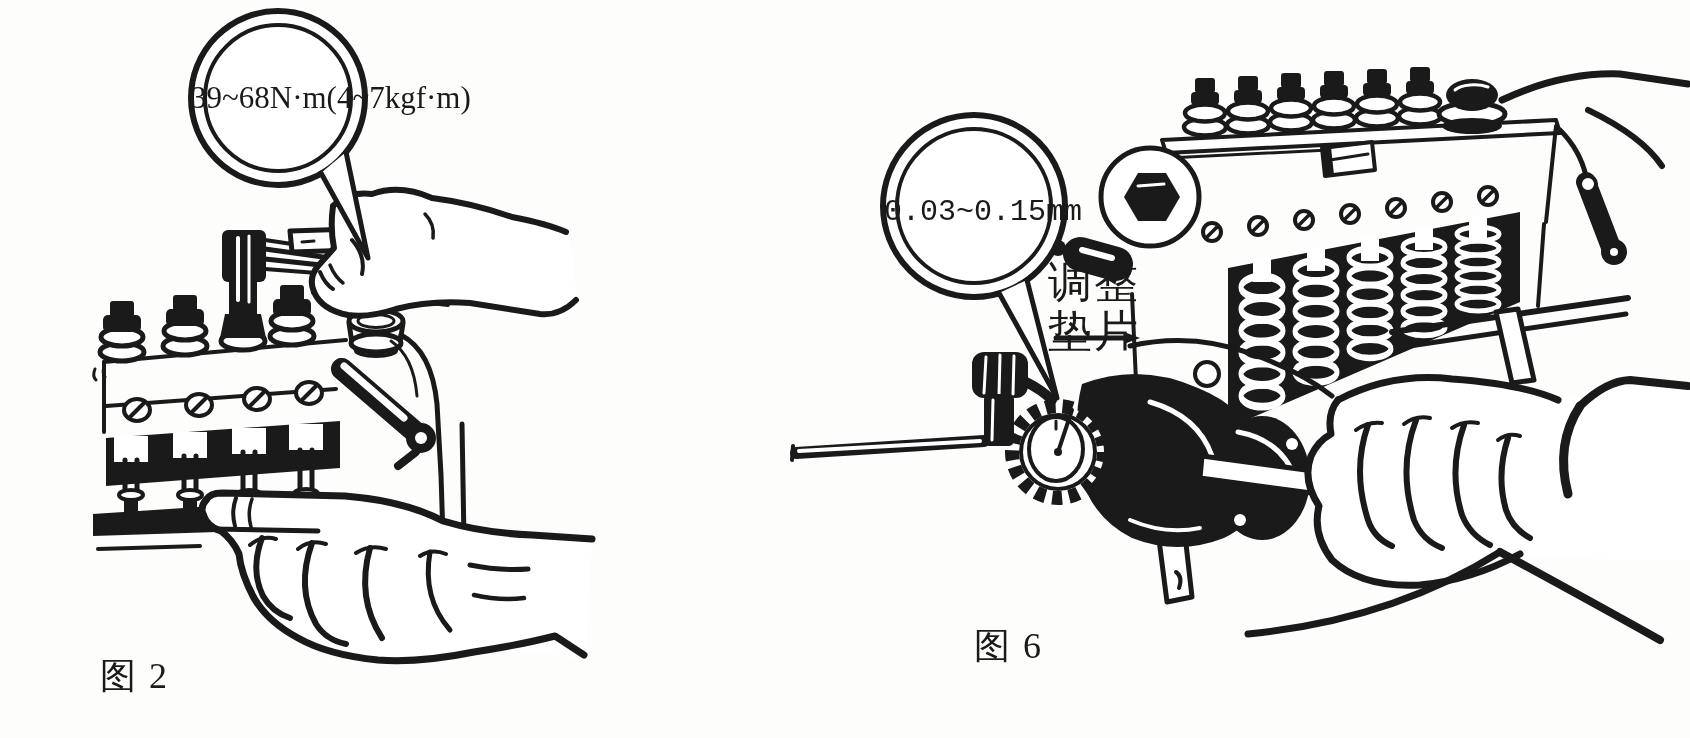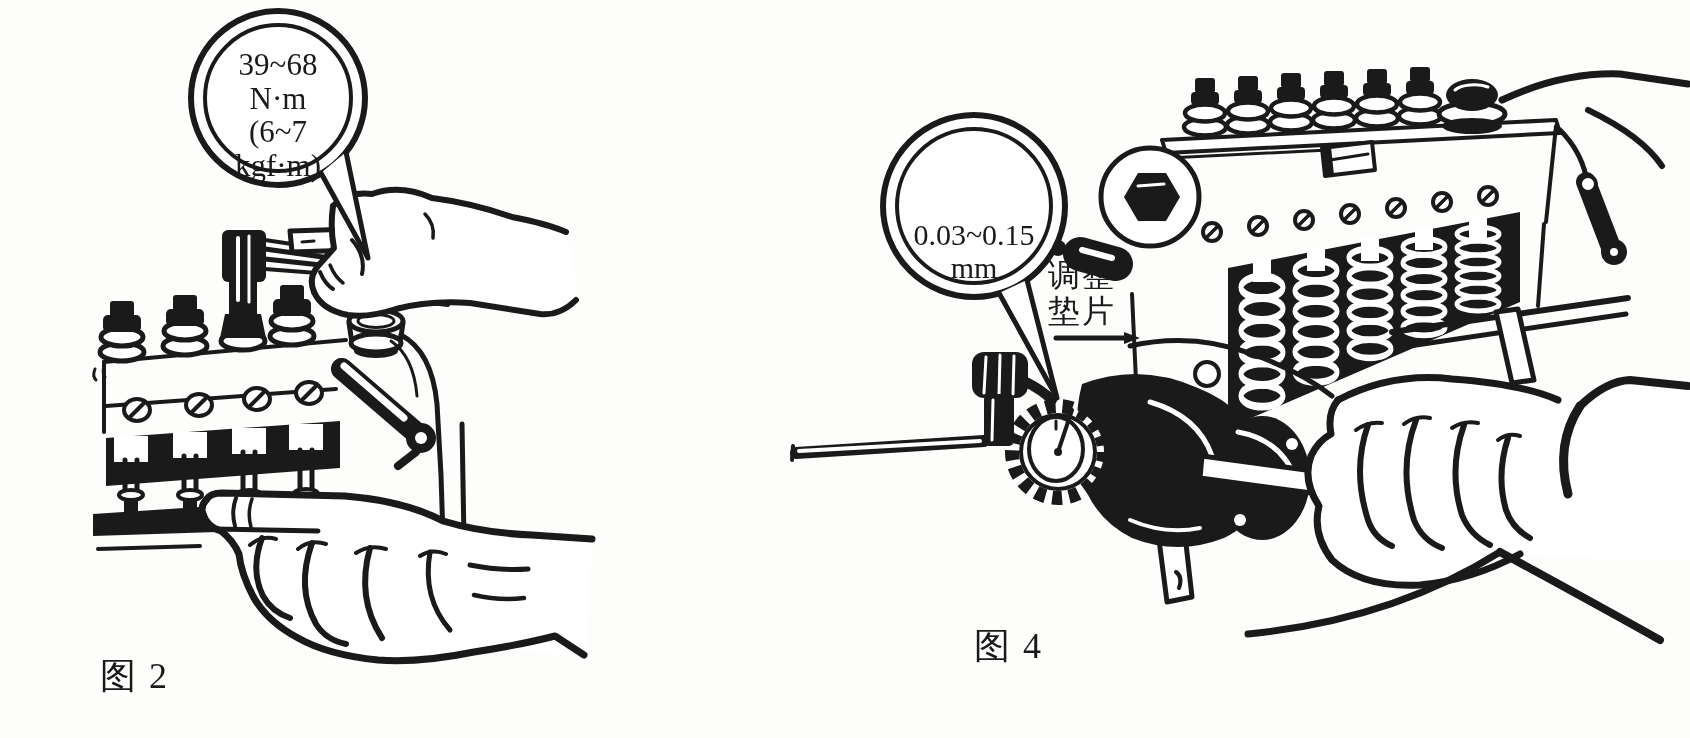--- a/index.html
+++ b/index.html
@@ -6,25 +6,25 @@
   body{width:1690px;height:738px;overflow:hidden;background:#f6f6f3;}
   .page{position:relative;width:1690px;height:738px;background:#fdfdfb;
         font-family:"Liberation Serif","DejaVu Serif",serif;color:#1a1a1a;}
   svg{position:absolute;left:0;top:0;}
   .s{fill:none;stroke:#1a1a1a;stroke-linecap:round;stroke-linejoin:round;}
   .f{fill:#1a1a1a;stroke:none;}
   .w{fill:#fff;stroke:#1a1a1a;stroke-linecap:round;stroke-linejoin:round;}
   .fw{fill:#fff;stroke:none;}
   .hw{fill:none;stroke:#fff;stroke-linecap:round;stroke-linejoin:round;}
   .overlay{position:absolute;}
-  .balloon-text{display:flex;flex-direction:column;align-items:center;justify-content:flex-end;
+  .balloon-text{display:flex;flex-direction:row;align-items:center;justify-content:space-between;
         text-align:center;line-height:1.08;}
   .balloon-text.b2{left:191px;top:14px;width:174px;height:168px;font-size:31px;}
-  .balloon-text.b3{left:884px;top:108px;width:180px;height:176px;font-size:30px;}
-  .part-label{left:1048px;top:258px;font-size:32px;line-height:1.12;letter-spacing:2px;}
+  .balloon-text.b3{left:884px;top:124px;width:180px;height:176px;font-size:30px;font-family:Liberation Mono, monospace;}
+  .part-label{left:1048px;top:258px;font-size:44px;line-height:1.12;letter-spacing:2px;}
   .caption{display:flex;align-items:baseline;font-size:36px;letter-spacing:2px;white-space:nowrap;}
   .caption .num{margin-right:0;}
   .cap2{left:100px;top:652px;}
   .cap2 .gap{width:92px;}
   .cap3{left:974px;top:622px;}
   .cap3 .gap{width:96px;}
 </style>
 </head>
 <body>
 
@@ -324,37 +324,37 @@
       <circle class="w" stroke-width="6" cx="974" cy="206" r="91"></circle>
       <circle class="s" stroke-width="4" cx="974" cy="206" r="77"></circle>
       <path class="w" stroke-width="5" d="M 999,293 L 1057,398 L 1027,280"></path>
     </g>
   </g>
 </svg>
 
 <div class="overlay balloon-text b2">
   <div>39~68</div>
   <div>N·m</div>
-  <div>(6~7</div>
+  <div>(4~7</div>
   <div>kgf·m)</div>
 </div>
 
 <div class="overlay balloon-text b3">
   <div>0.03~0.15</div>
   <div>mm</div>
 </div>
 
 <div class="overlay part-label">
   <div>调整</div>
   <div>垫片</div>
 </div>
 
 <div class="overlay caption cap2">
   <span class="num">图 2</span>
   <span class="gap"></span>
 </div>
 
 <div class="overlay caption cap3">
-  <span class="num">图 4</span>
+  <span class="num">图 6</span>
   <span class="gap"></span>
 </div>
 
 </div>
 
 </body></html>

